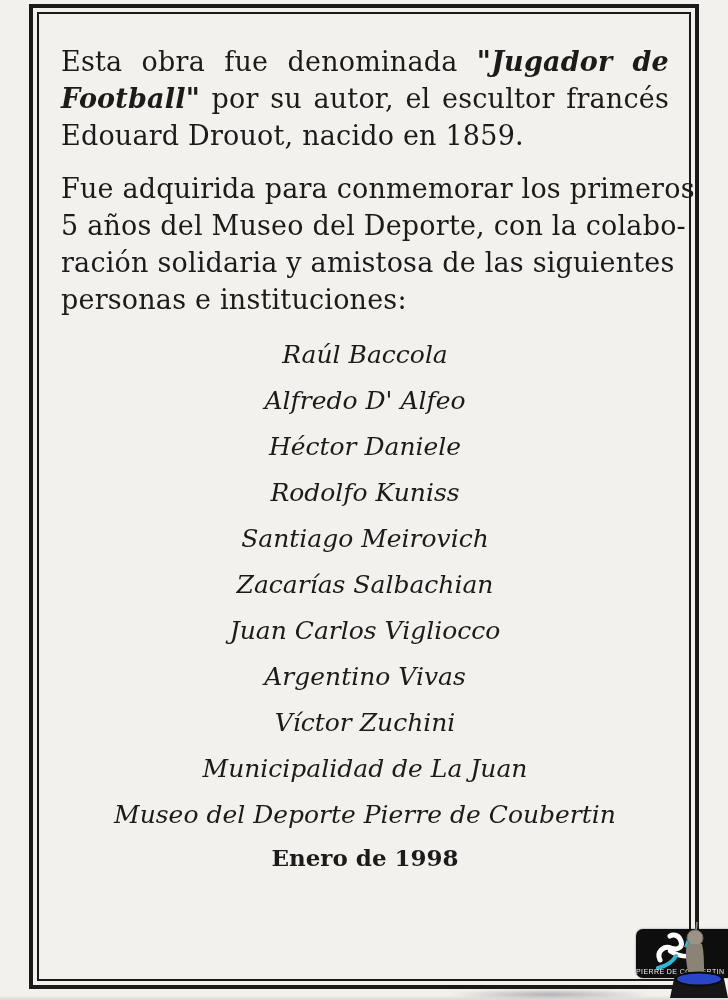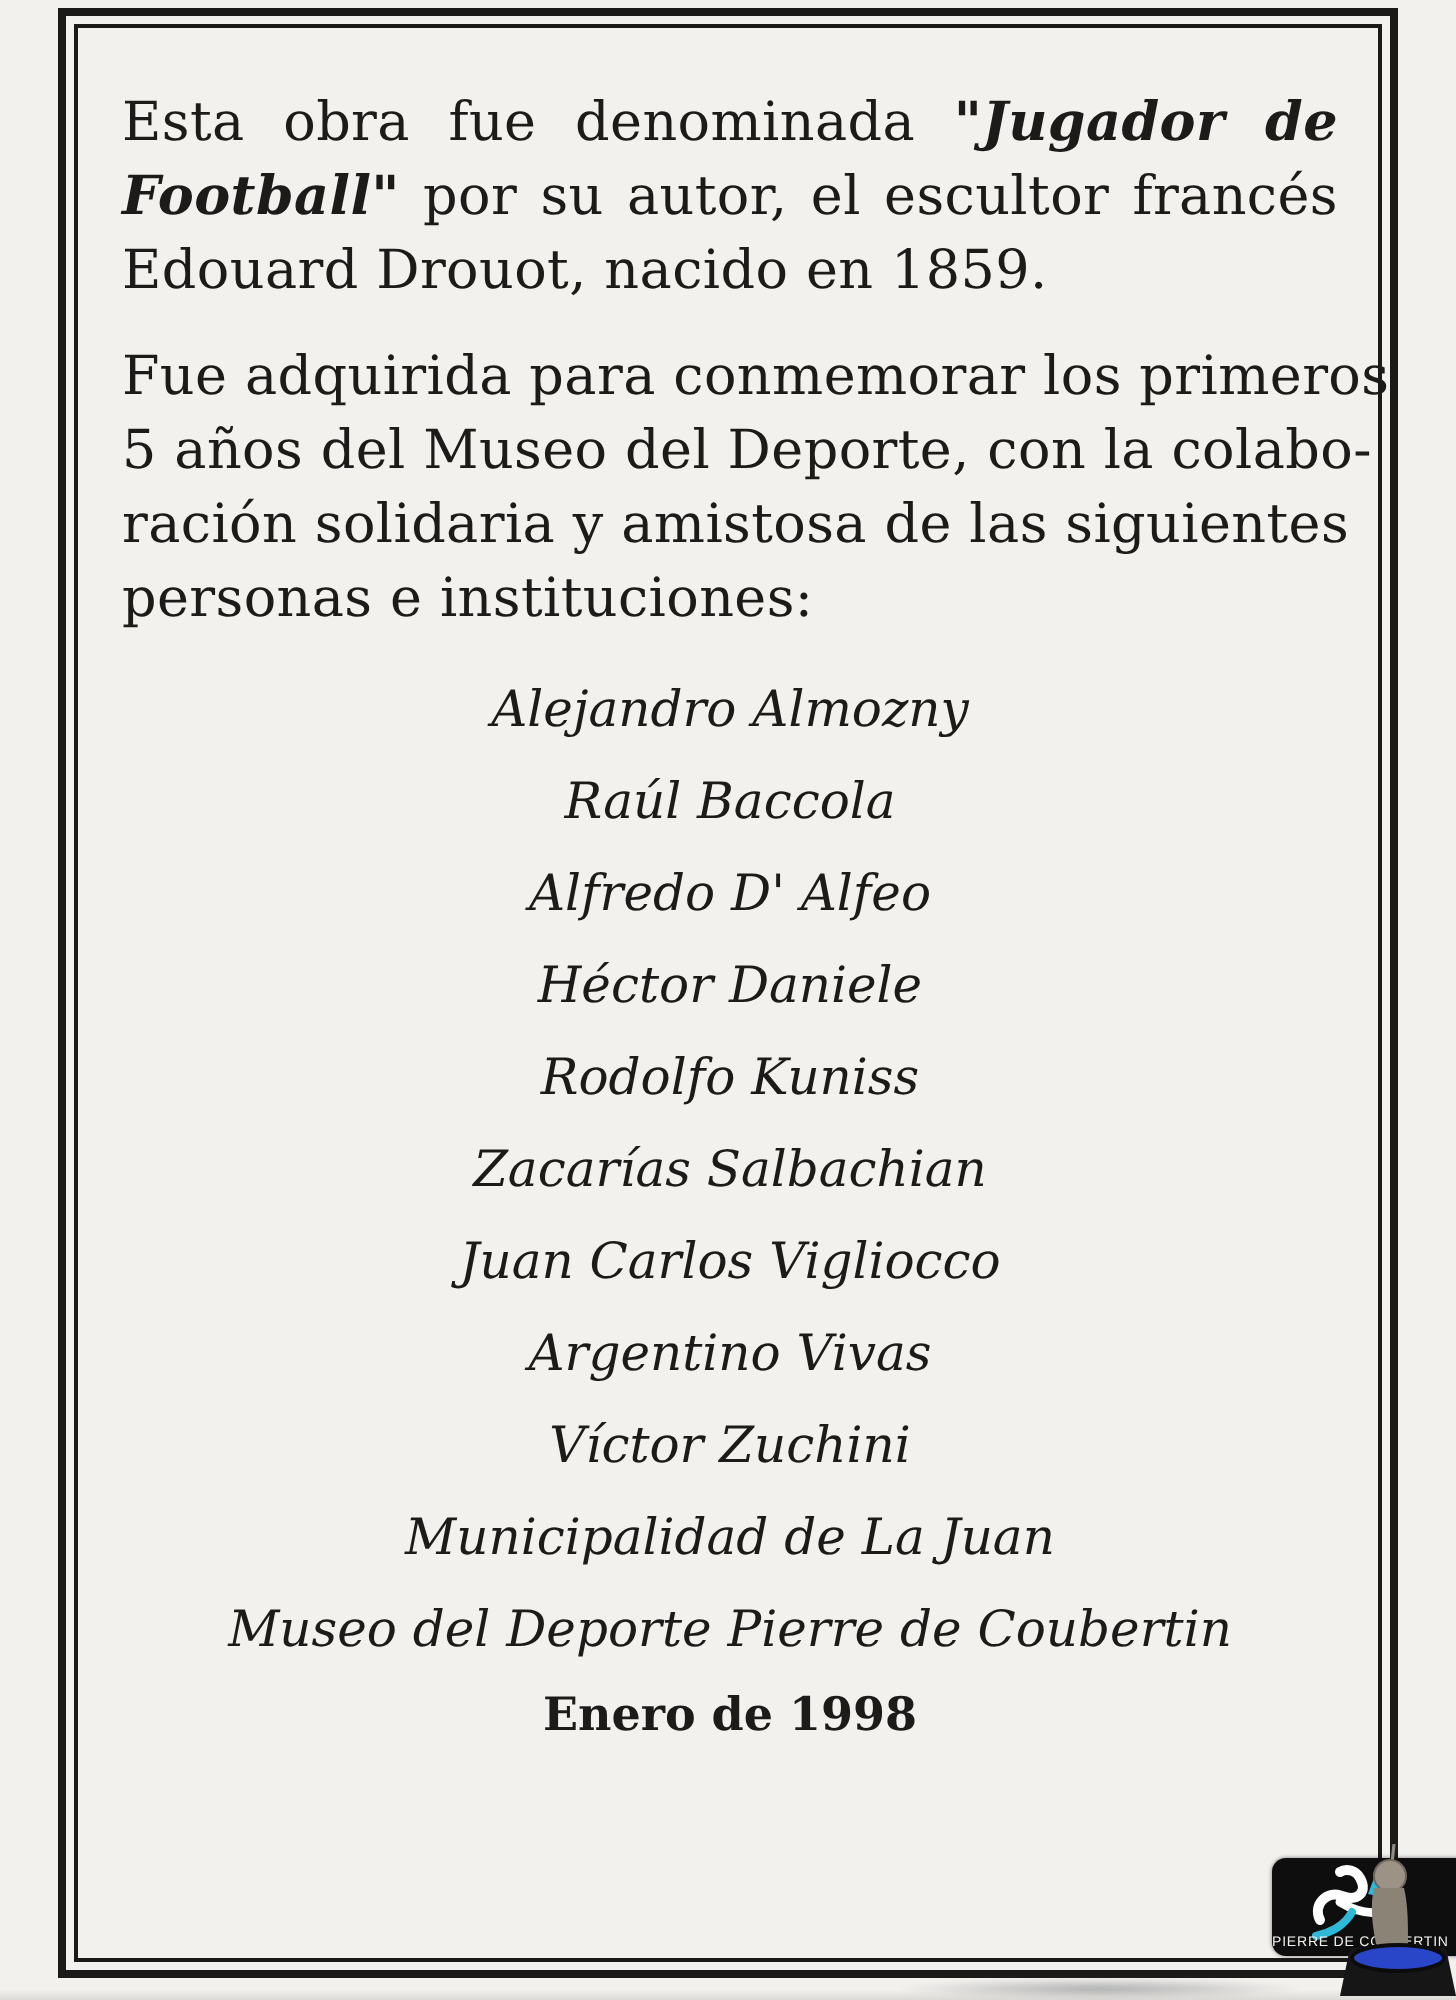--- a/index.html
+++ b/index.html
@@ -99,25 +99,25 @@
   </div>
 
   <div class="para p2">
     <span class="line jl">Fue adquirida para conmemorar los primeros</span>
     <span class="line jl">5 años del Museo del Deporte, con la colabo-</span>
     <span class="line jl">ración solidaria y amistosa de las siguientes</span>
     <span class="line">personas e instituciones:</span>
   </div>
 
   <div class="names">
-    <div class="name">Alejandro Almozny</div>
     <div class="name">Raúl Baccola</div>
     <div class="name">Alfredo D' Alfeo</div>
     <div class="name">Héctor Daniele</div>
     <div class="name">Rodolfo Kuniss</div>
+    <div class="name">Santiago Meirovich</div>
     <div class="name">Zacarías Salbachian</div>
     <div class="name">Juan Carlos Vigliocco</div>
     <div class="name">Argentino Vivas</div>
     <div class="name">Víctor Zuchini</div>
     <div class="name">Municipalidad de La Juan</div>
     <div class="name">Museo del Deporte Pierre de Coubertin</div>
   </div>
 
   <div class="date-line">Enero de 1998</div>
 </div>

